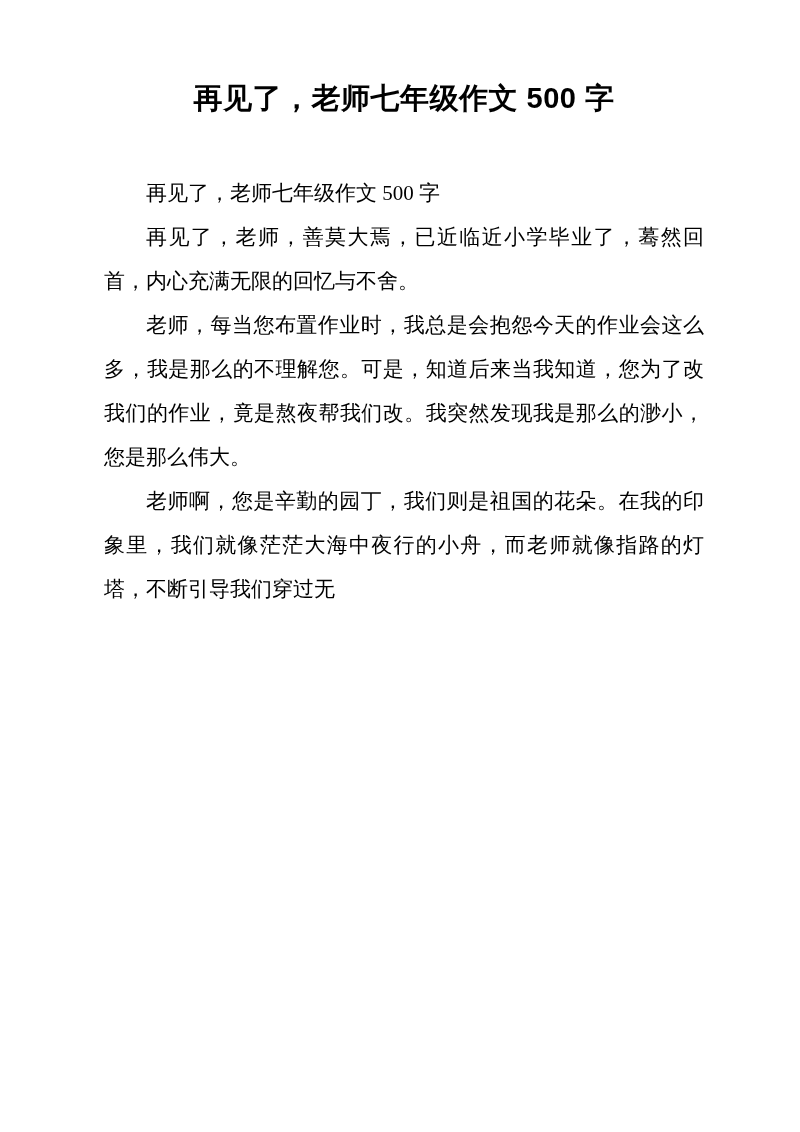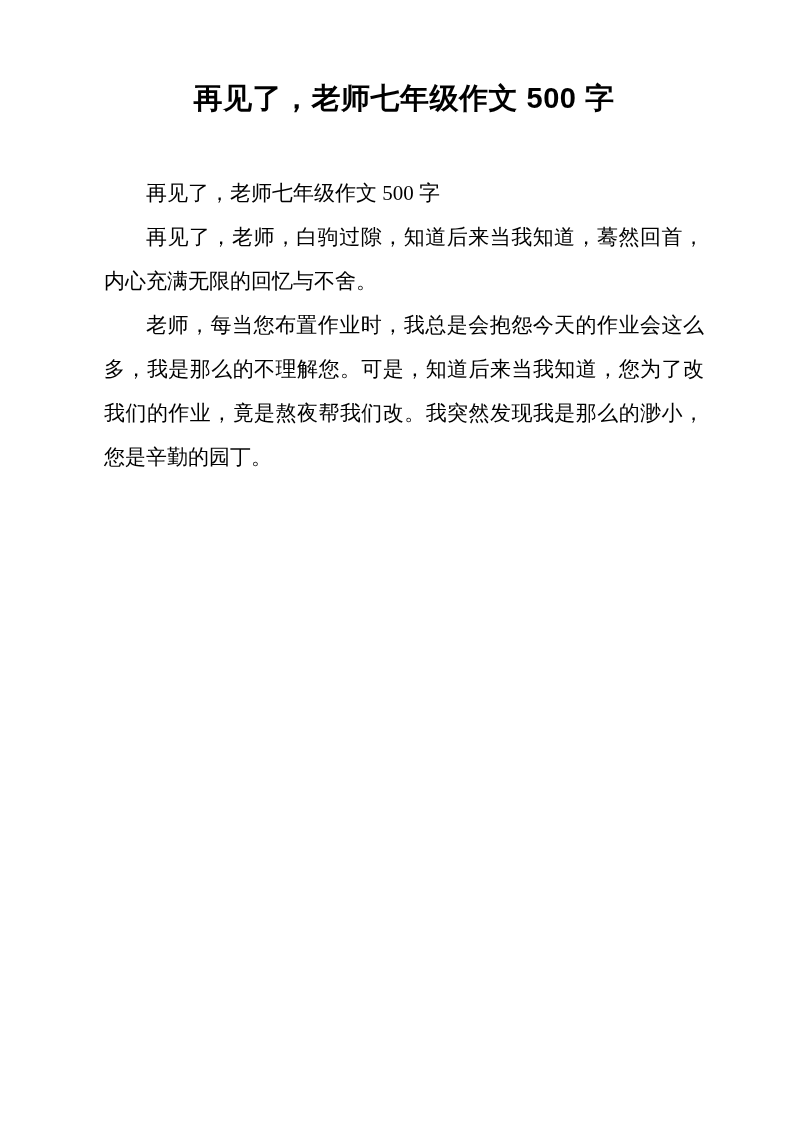--- a/index.html
+++ b/index.html
@@ -45,17 +45,18 @@
 </style>
 </head>
 <body>
 
 <div class="page">
 
   <h1 class="doc-title">再见了，老师七年级作文 500 字</h1>
 
   <div class="body-text">
     <p>再见了，老师七年级作文 500 字</p>
-    <p>再见了，老师，白驹过隙，知道后来当我知道，蓦然回首，内心充满无限的回忆与不舍。</p>
-    <p>老师，每当您布置作业时，我总是会抱怨今天的作业会这么多，我是那么的不理解您。可是，知道后来当我知道，您为了改我们的作业，竟是熬夜帮我们改。我突然发现我是那么的渺小，您是辛勤的园丁。</p>
+    <p>再见了，老师，善莫大焉，已近临近小学毕业了，蓦然回首，内心充满无限的回忆与不舍。</p>
+    <p>老师，每当您布置作业时，我总是会抱怨今天的作业会这么多，我是那么的不理解您。可是，知道后来当我知道，您为了改我们的作业，竟是熬夜帮我们改。我突然发现我是那么的渺小，您是那么伟大。</p>
+    <p>老师啊，您是辛勤的园丁，我们则是祖国的花朵。在我的印象里，我们就像茫茫大海中夜行的小舟，而老师就像指路的灯塔，不断引导我们穿过无</p>
   </div>
 
 </div>
 
 </body></html>

